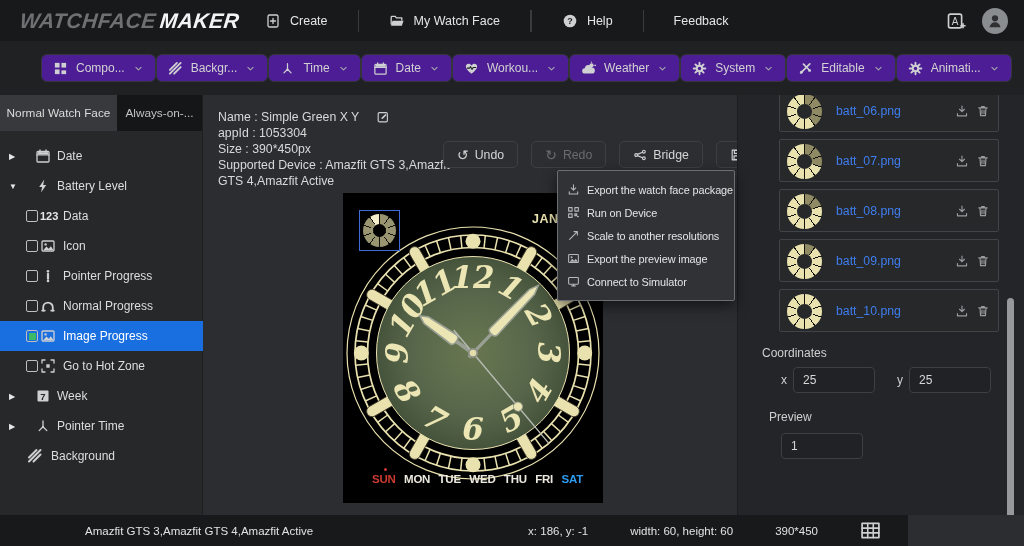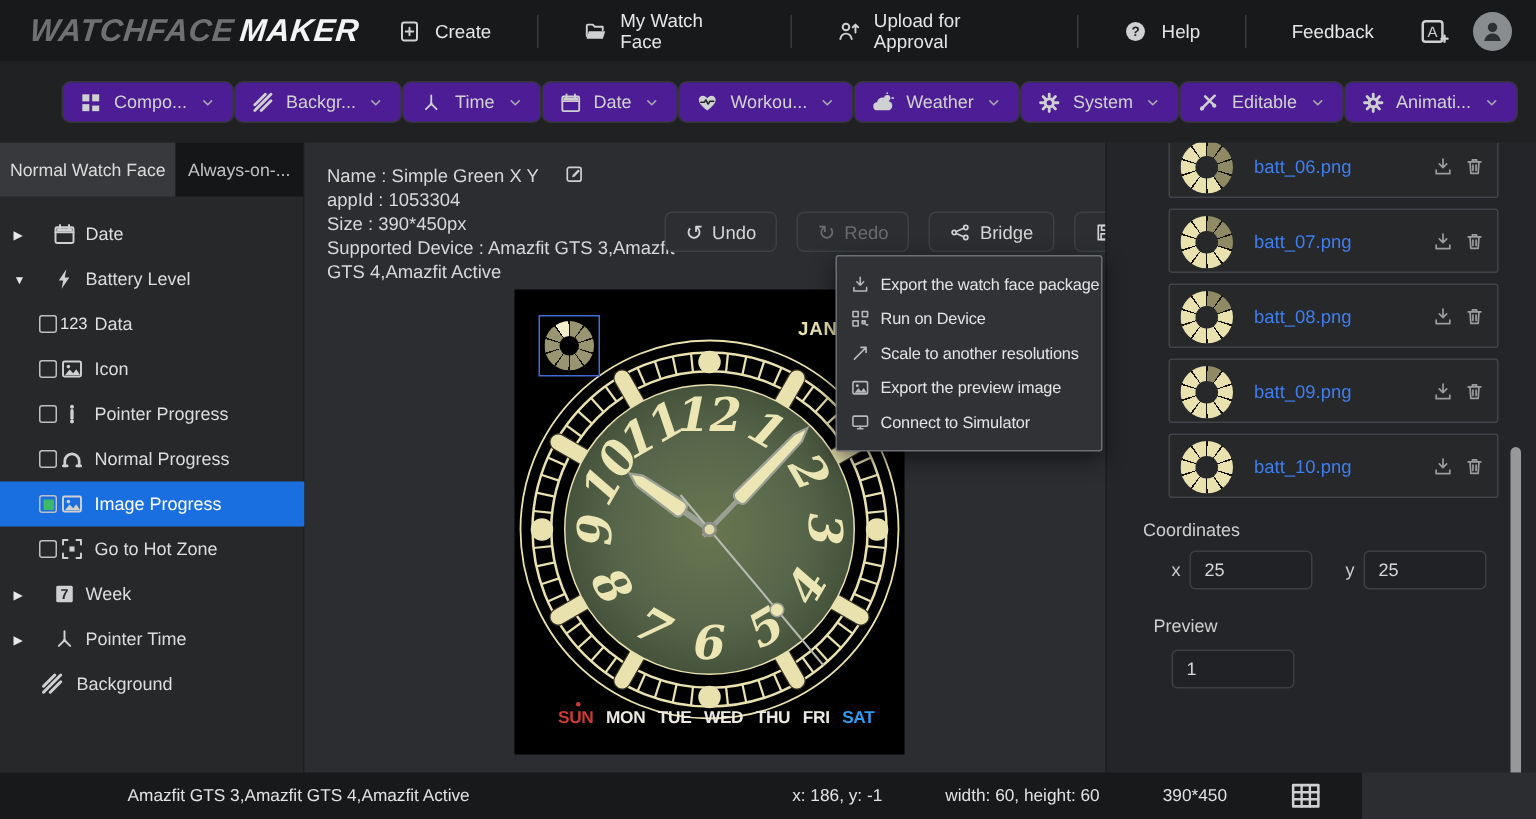--- a/index.html
+++ b/index.html
@@ -46,27 +46,27 @@
   .trow .arrow{position:absolute;left:9px;font-size:8px;color:#e8e8e8}
   .trow .gicon{position:absolute;left:35px}
   .trow .glabel{position:absolute;left:57px}
   .trow .cbx{position:absolute;left:26px;width:12px;height:12px;border:1.4px solid #bfbfbf;
     border-radius:2px;display:flex;align-items:center;justify-content:center}
   .trow .cbx .fillsq{width:7px;height:7px;background:#3dba68}
   .trow .cicon{position:absolute;left:40px}
   .trow .clabel{position:absolute;left:63px}
   .trow .picon{position:absolute;left:27px}
   .trow .plabel{position:absolute;left:51px}
-  .num123{font-weight:400;font-size:11px;letter-spacing:0;color:#e6e6e6}
+  .num123{font-weight:700;font-size:11px;letter-spacing:0;color:#e6e6e6}
 
   
   .center{position:absolute;left:203px;top:95px;width:534px;height:420px;background:#2b2d31}
   .info{position:absolute;left:15px;top:14px;width:242px;color:#d8d8d8;font-size:12.3px;
     line-height:16px}
-  .info .row{display:flex;align-items:flex-start;gap:17px}
+  .info .row{display:flex;align-items:center;gap:17px}
   .actions{position:absolute;left:240px;top:46px;display:flex;align-items:center;gap:13px}
   .act-btn{height:27px;background:#2c2e31;border:1px solid #3d4043;border-radius:5px;
     display:flex;align-items:center;gap:6px;padding:0 13px;color:#d5d5d5;font-size:12.3px;
     cursor:pointer;white-space:nowrap}
   .act-btn.disabled{color:#696b6e}
   .uglyph{font-size:14px;line-height:1}
   .ham{color:#d0d0d0;cursor:pointer;display:flex}
 
   
   .canvas{position:absolute;left:140px;top:98px;width:260px;height:310px;background:#000}
@@ -138,30 +138,20 @@
       <div class="nav-item">
         <span class="ic">
           <svg viewBox="0 0 16 16" width="16" height="16" fill="none" stroke="currentColor" stroke-width="1.3" stroke-linecap="round" stroke-linejoin="round">
             <path d="M2 12.8l1.5-5h11l-1.6 5z" fill="currentColor" stroke="none"></path>
             <path d="M2.2 11V4.2a.8.8 0 0 1 .8-.8h3.2l1.2 1.4h5.4v2.2"></path>
           </svg>
         </span>
         <span>My Watch Face</span>
       </div>
       <div class="nav-div"></div>
-      <div class="nav-item">
-        <span class="ic">
-          <svg viewBox="0 0 16 16" width="16" height="16" fill="none" stroke="currentColor" stroke-width="1.3" stroke-linecap="round" stroke-linejoin="round">
-            <circle cx="6" cy="5" r="2.2"></circle>
-            <path d="M2.2 13c.5-2.4 2-3.6 3.8-3.6s3.3 1.2 3.8 3.6"></path>
-            <path d="M12.3 8.6V3.6M10.5 5.2l1.8-1.8 1.8 1.8"></path>
-          </svg>
-        </span>
-        <span>Upload for Approval</span>
-      </div>
       <div class="nav-div"></div>
       <div class="nav-item">
         <span class="ic">
           <svg viewBox="0 0 16 16" width="16" height="16" fill="none" stroke="currentColor" stroke-width="1.3" stroke-linecap="round" stroke-linejoin="round">
             <circle cx="8" cy="8" r="6.3" fill="currentColor" stroke="none"></circle>
             <text x="8" y="11.2" font-size="9" text-anchor="middle" fill="#1f2022" stroke="none" font-weight="bold">?</text>
           </svg>
         </span>
         <span>Help</span>
       </div>

